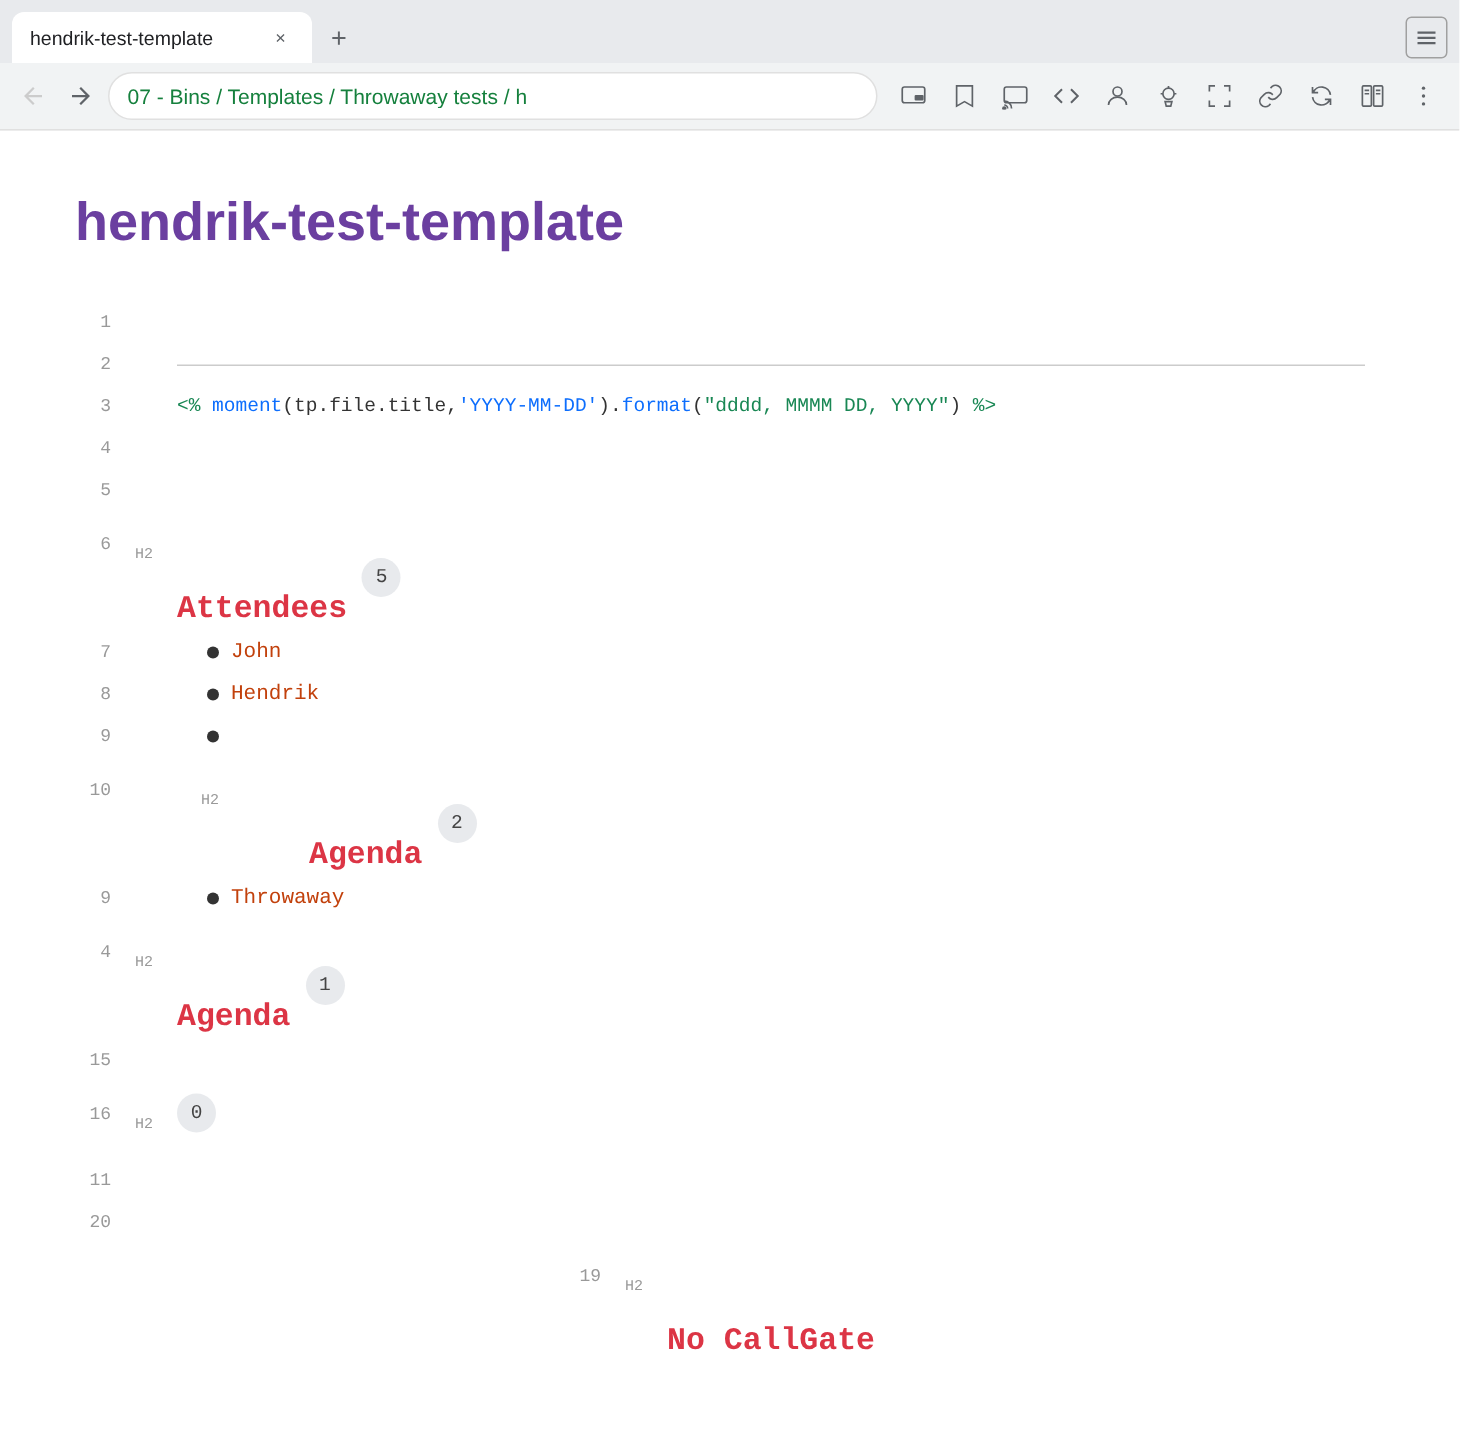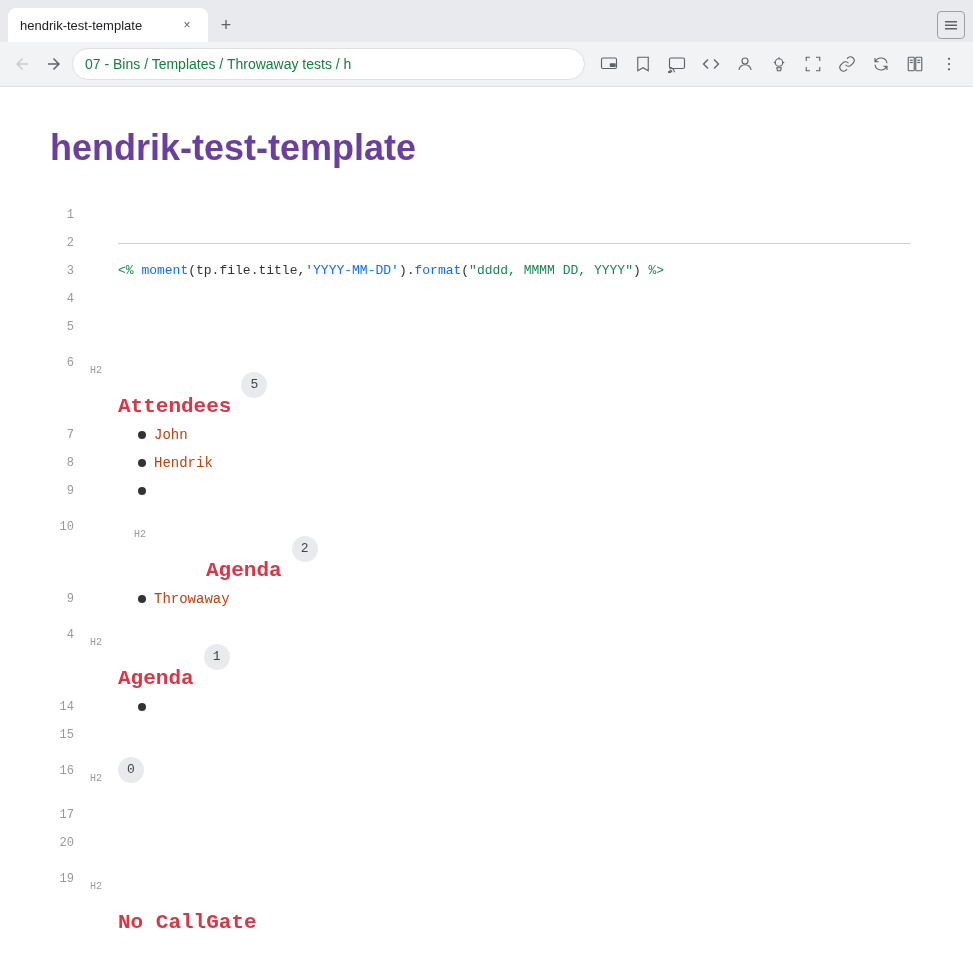--- a/index.html
+++ b/index.html
@@ -477,55 +477,48 @@
 
     <div class="code-line" style="margin-top:8px;">
       <span class="line-number">4</span>
       <span class="line-tag" style="font-size:10px; color:#999; margin-right:8px; line-height:44px;">H2</span>
       <div class="section-heading">
         <span class="heading-h2">Agenda</span>
         <span class="badge">1</span>
       </div>
     </div>
 
-    <div class="code-line">
-      <span class="line-number">14</span>
-      <span class="line-tag"></span>
-      <div class="bullet-item">
-        <div class="bullet-dot"></div>
-      </div>
-    </div>
 
     <div class="code-line">
       <span class="line-number">15</span>
       <span class="line-tag"></span>
       <span class="line-content"></span>
     </div>
 
     <div class="code-line" style="margin-top:8px;">
       <span class="line-number">16</span>
       <span class="line-tag" style="font-size:10px; color:#999; margin-right:8px; line-height:44px;">H2</span>
       <div class="section-heading">
         <span class="badge">0</span>
       </div>
     </div>
 
     <div class="code-line">
-      <span class="line-number">17</span>
+      <span class="line-number">11</span>
       <span class="line-tag"></span>
       <span class="line-content"></span>
     </div>
 
     <div class="code-line">
       <span class="line-number">20</span>
       <span class="line-tag"></span>
       <span class="line-content"></span>
     </div>
 
-    <div class="code-line" style="margin-top:8px; overflow:hidden;">
+    <div class="code-line" style="margin-top:8px; overflow:hidden;justify-content:center;">
       <span class="line-number">19</span>
       <span class="line-tag" style="font-size:10px; color:#999; margin-right:8px; line-height:44px;">H2</span>
       <div class="section-heading">
         <span class="heading-h2">No CallGate</span>
       </div>
     </div>
 
   </div>
 </div>
 

